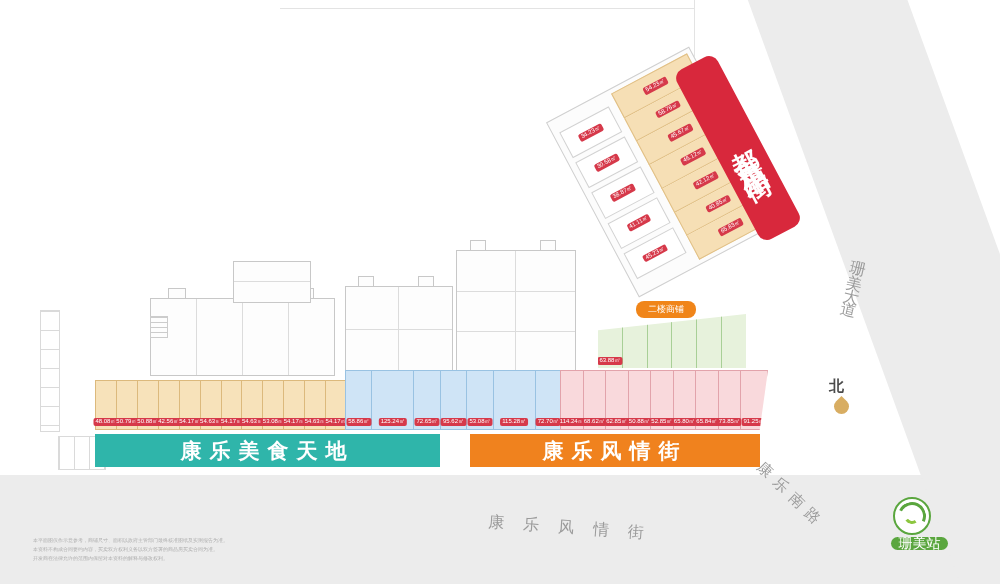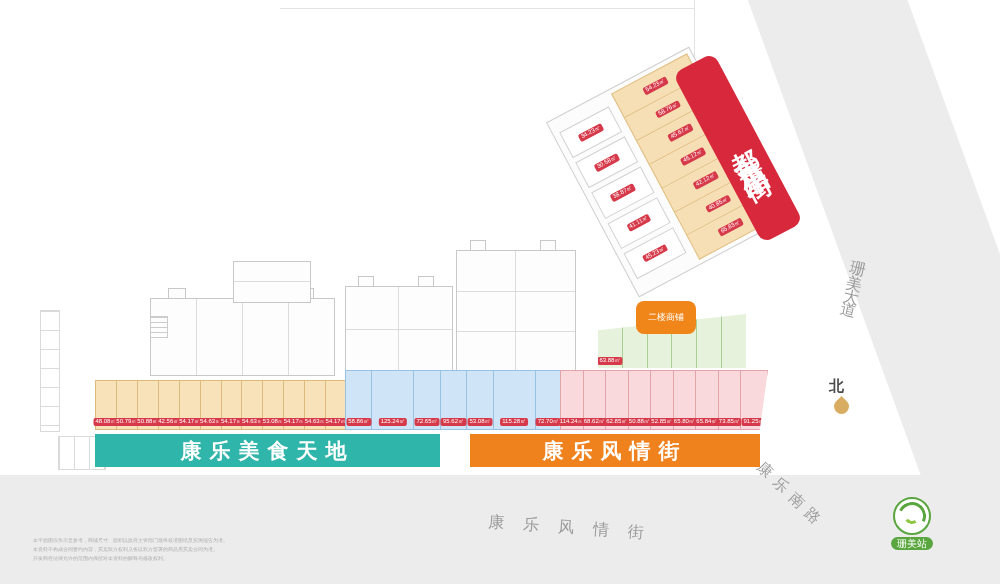--- a/index.html
+++ b/index.html
@@ -65,21 +65,21 @@
               clip-path:polygon(0 0,100% 0,96% 100%,0 100%);}
   #strip-pink .cell{background:#f9d9dc;border-right:1px solid #e2a3ab;}
   #strip-pink .cell:last-child{border-right:none;flex:1.2;}
 
   
   #second-floor{position:absolute;left:598px;top:314px;width:148px;height:54px;
       background:#e7f2dc;clip-path:polygon(0 30%,100% 0,100% 100%,0 100%);
       display:flex;z-index:3;}
   #second-floor .cell{flex:1;border-right:1px solid #a8cf96;position:relative;}
   #second-floor .cell:last-child{border-right:none;}
-  #sf-pill{position:absolute;left:636px;top:301px;width:60px;height:33px;background:#f08519;
+  #sf-pill{position:absolute;left:636px;top:301px;width:60px;height:17px;background:#f08519;
       color:#fff;font-size:9px;border-radius:8px;display:flex;align-items:center;
       justify-content:center;z-index:5;}
 
   
   .big-banner{position:absolute;height:33px;display:flex;align-items:center;justify-content:center;
       color:#fff;font-weight:bold;font-size:21px;letter-spacing:8px;z-index:5;}
   #banner-food{left:95px;top:434px;width:345px;background:#2fb5aa;font-family:Liberation Mono, monospace;}
   #banner-style{left:470px;top:434px;width:290px;background:#f0821e;}
 
   
@@ -95,22 +95,22 @@
   #north-icon{position:absolute;left:834px;top:399px;width:15px;height:15px;background:#d8ad62;
       border-radius:0 50% 50% 50%;transform:rotate(45deg);z-index:3;}
 
   
   #station-logo{position:absolute;left:893px;top:497px;width:34px;height:34px;border-radius:50%;
       background:#fff;border:2px solid #5aa63e;z-index:3;}
   #station-logo .arc1{position:absolute;inset:3px;border:3px solid transparent;
       border-top-color:#5aa63e;border-right-color:#5aa63e;border-radius:50%;transform:rotate(-20deg);}
   #station-logo .arc2{position:absolute;inset:9px;border:3px solid transparent;
       border-bottom-color:#8cc63f;border-radius:50%;transform:rotate(10deg);}
-  #station-label{position:absolute;left:891px;top:537px;width:42px;height:13px;background:#5aa63e;
-      border-radius:7px;color:#fff;font-size:10px;display:flex;align-items:center;
+  #station-label{position:absolute;left:891px;top:537px;width:57px;height:13px;background:#5aa63e;
+      border-radius:7px;color:#fff;font-size:14px;display:flex;align-items:center;
       justify-content:center;z-index:3;}
 
   
   #disclaimer{position:absolute;left:33px;top:536px;width:260px;font-size:5px;
       color:#b0b0b0;line-height:1.8;z-index:3;}
 </style>
 </head>
 <body>
 
 <div class="canvas">

